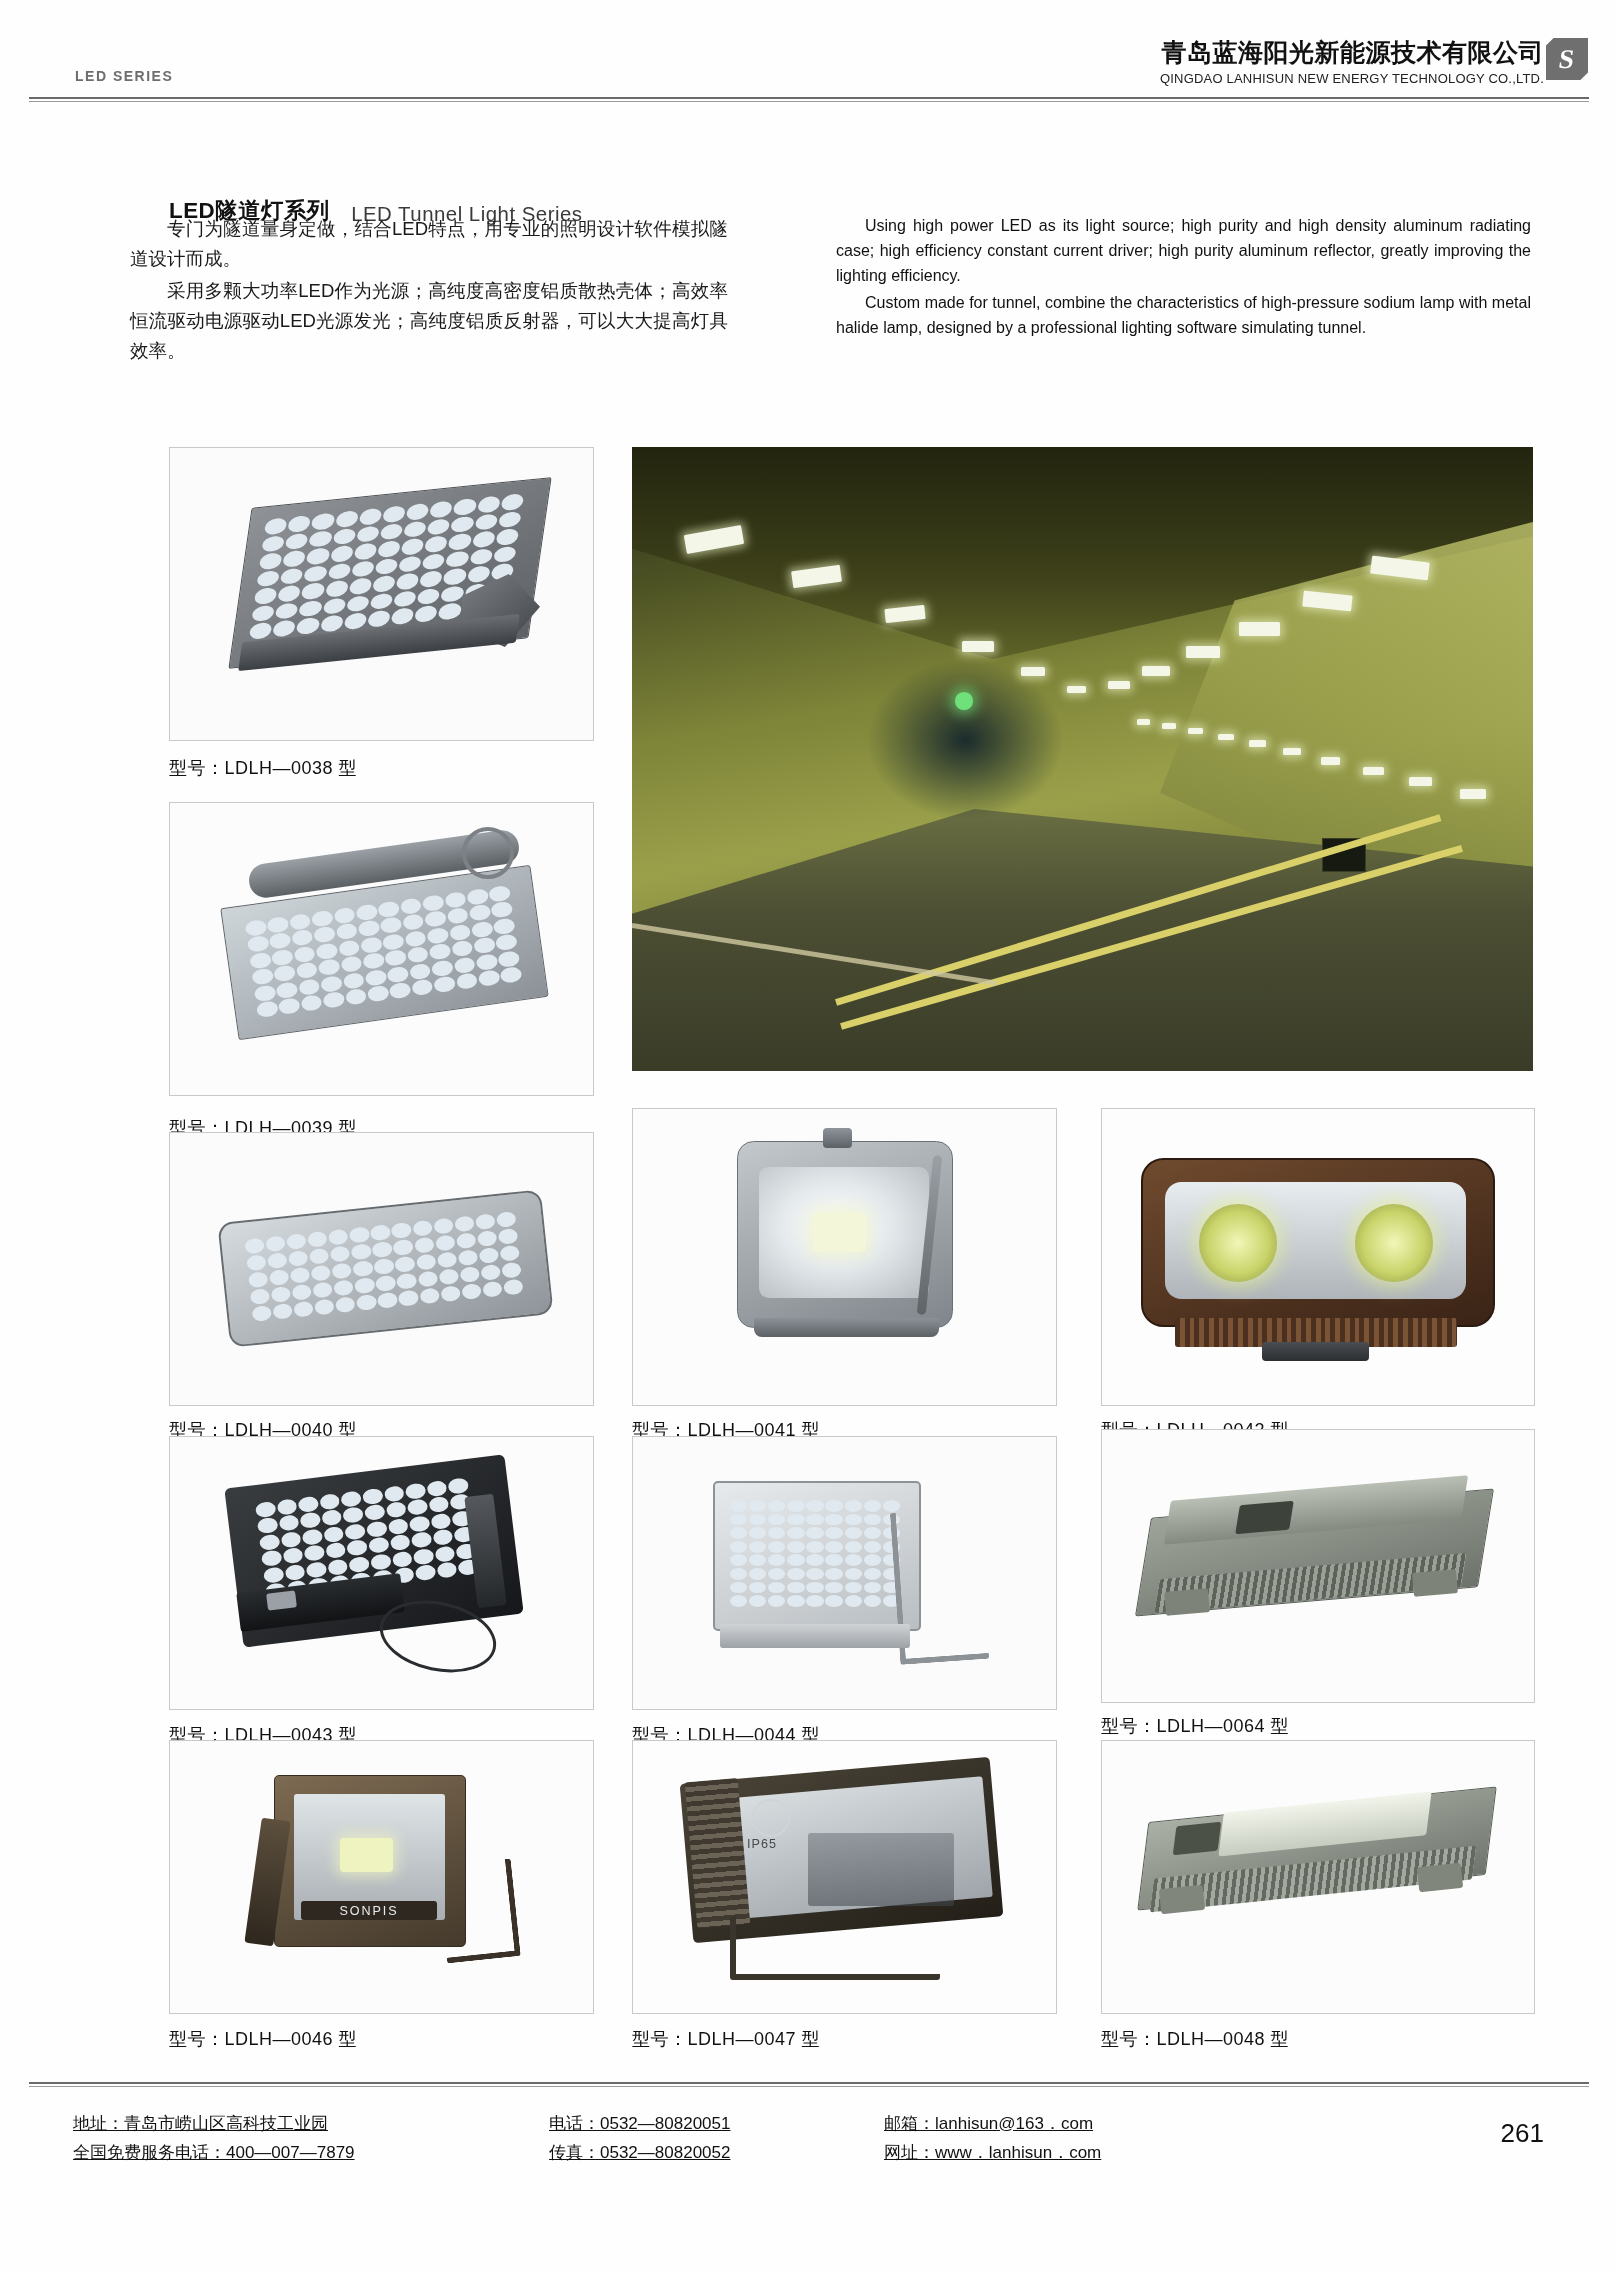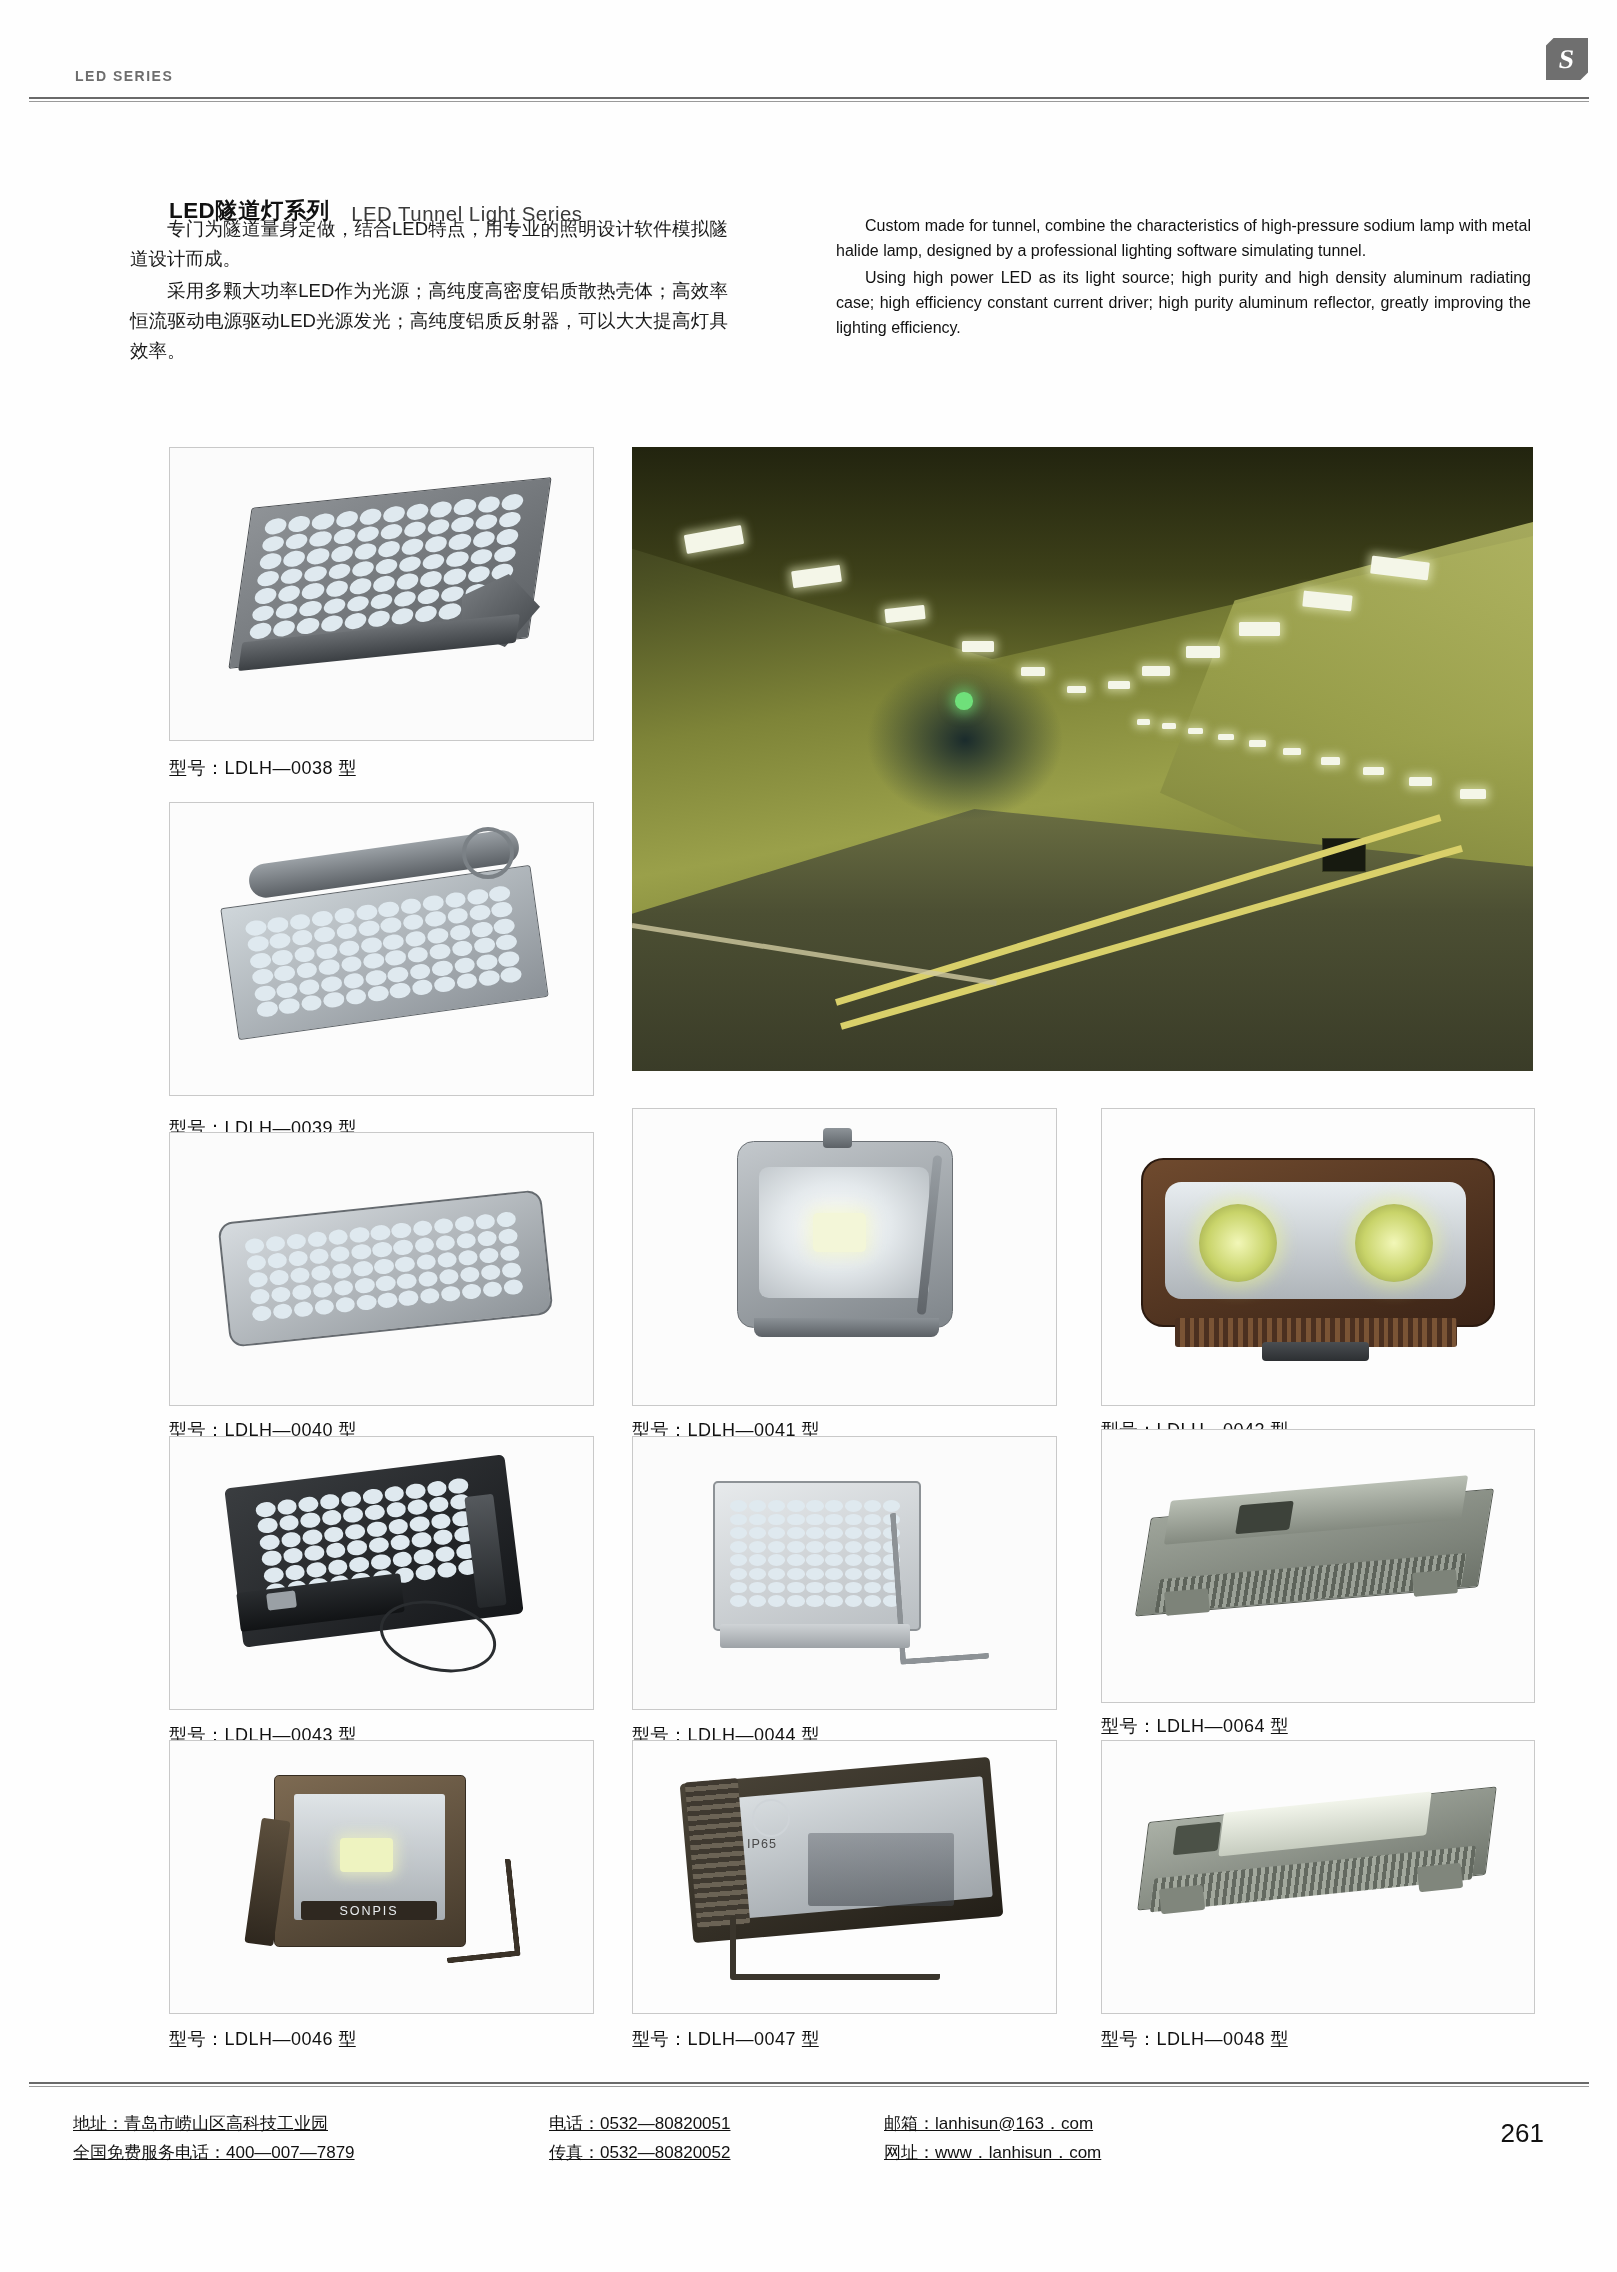--- a/index.html
+++ b/index.html
@@ -223,39 +223,43 @@
     color: #111;
   }
 </style>
 </head>
 <body>
 
 <div class="page">
 
   <div class="header">
     <div class="header-left">LED SERIES</div>
+    <div class="header-right">
+      <div class="company-cn">青岛蓝海阳光新能源技术有限公司</div>
+      <div class="company-en">QINGDAO LANHISUN NEW ENERGY TECHNOLOGY CO.,LTD.</div>
+    </div>
     <div class="logo-badge">
       <span>S</span>
     </div>
     <div class="header-rule"></div>
     <div class="header-rule2"></div>
   </div>
 
   <div class="title-row">
     <div class="title-cn">LED隧道灯系列</div>
     <div class="title-en">LED Tunnel Light Series</div>
   </div>
 
   <div class="intro-cn">
     <p>专门为隧道量身定做，结合LED特点，用专业的照明设计软件模拟隧道设计而成。</p>
     <p>采用多颗大功率LED作为光源；高纯度高密度铝质散热壳体；高效率恒流驱动电源驱动LED光源发光；高纯度铝质反射器，可以大大提高灯具效率。</p>
   </div>
   <div class="intro-en">
+    <p>Using high power LED as its light source; high purity and high density aluminum radiating case; high efficiency constant current driver; high purity aluminum reflector, greatly improving the lighting efficiency.</p>
     <p>Custom made for tunnel, combine the characteristics of high-pressure sodium lamp with metal halide lamp, designed by a professional lighting software simulating tunnel.</p>
-    <p>Using high power LED as its light source; high purity and high density aluminum radiating case; high efficiency constant current driver; high purity aluminum reflector, greatly improving the lighting efficiency.</p>
   </div>
 
   <div class="frame" style="left:169px; top:447px; width:423px; height:292px;">
     <div class="photo" style="background:#fbfbfb;">
       <div class="lamp-body" style="left:73px; top:44px; width:292px; height:160px; background:linear-gradient(150deg,#8f9397,#5d6165); transform:skewX(-14deg) rotate(-6deg); border:1.5px solid #4a4e52;"></div>
       <div class="led-grid" style="left:90px; top:58px; width:253px; height:121px; grid-template-columns:repeat(11,1fr); grid-template-rows:repeat(7,1fr); transform:skewX(-14deg) rotate(-6deg);">
         <div class="led-dot"></div>
           <div class="led-dot"></div>
           <div class="led-dot"></div>
           <div class="led-dot"></div>

